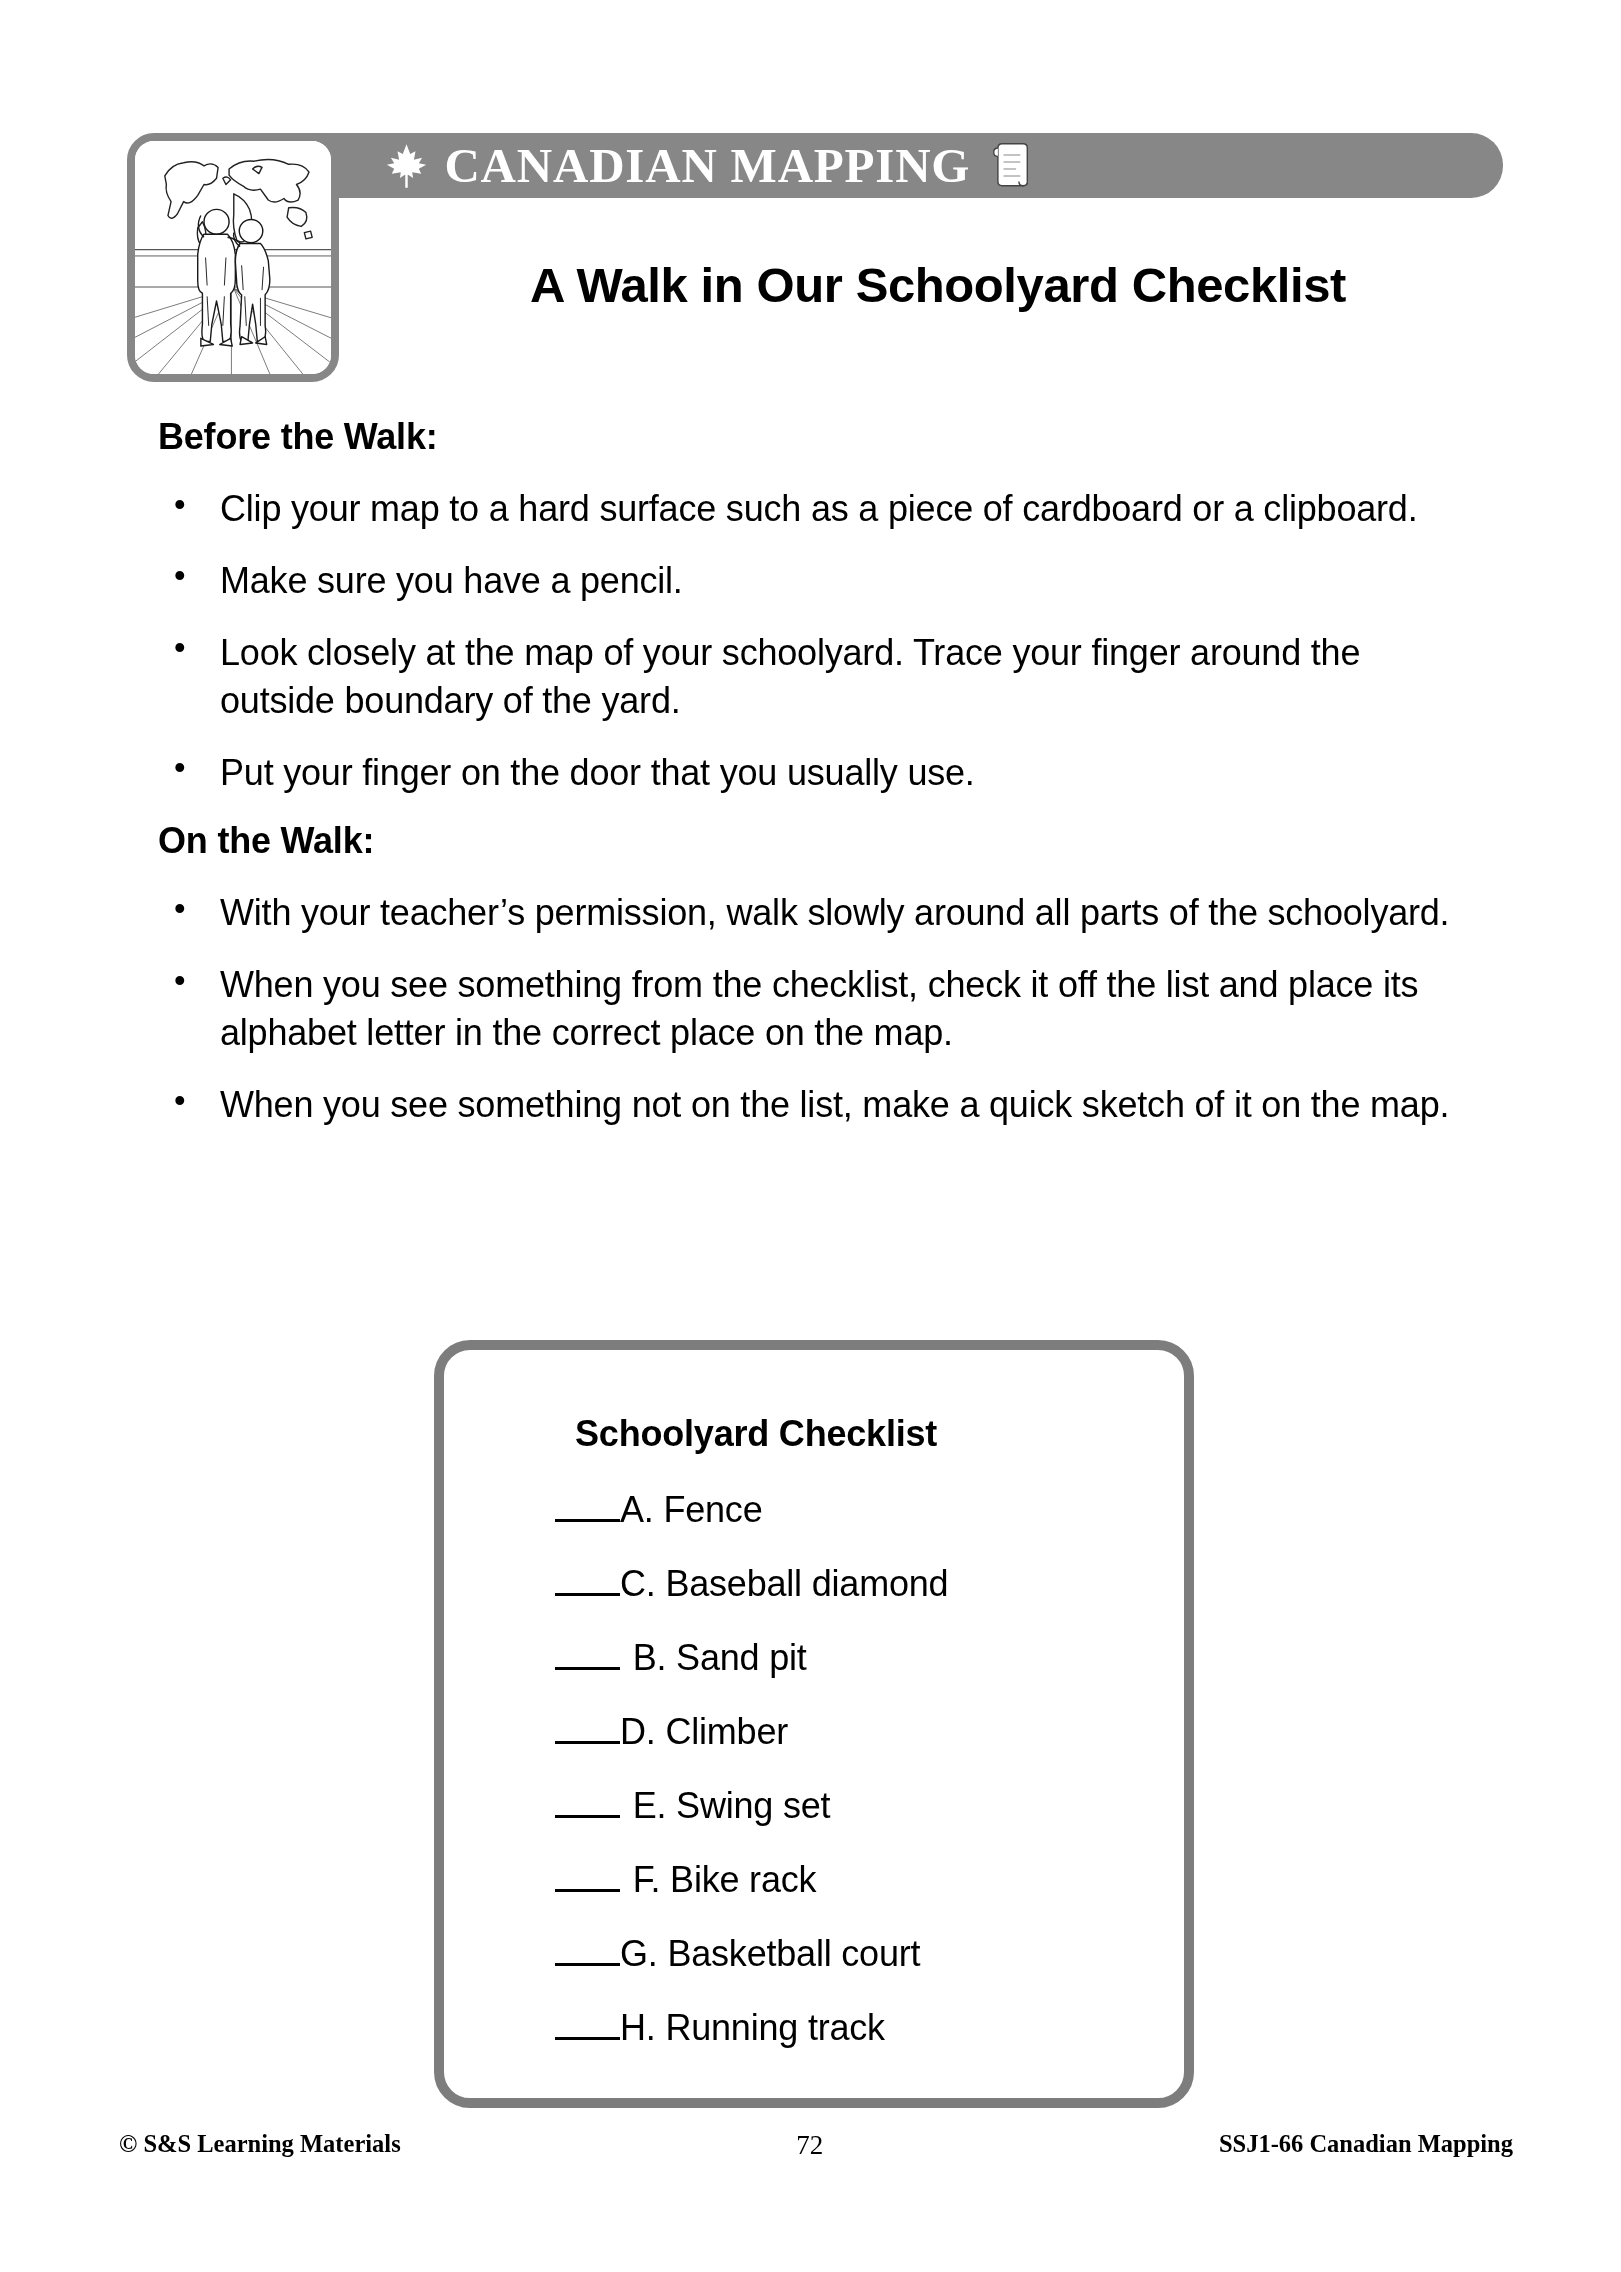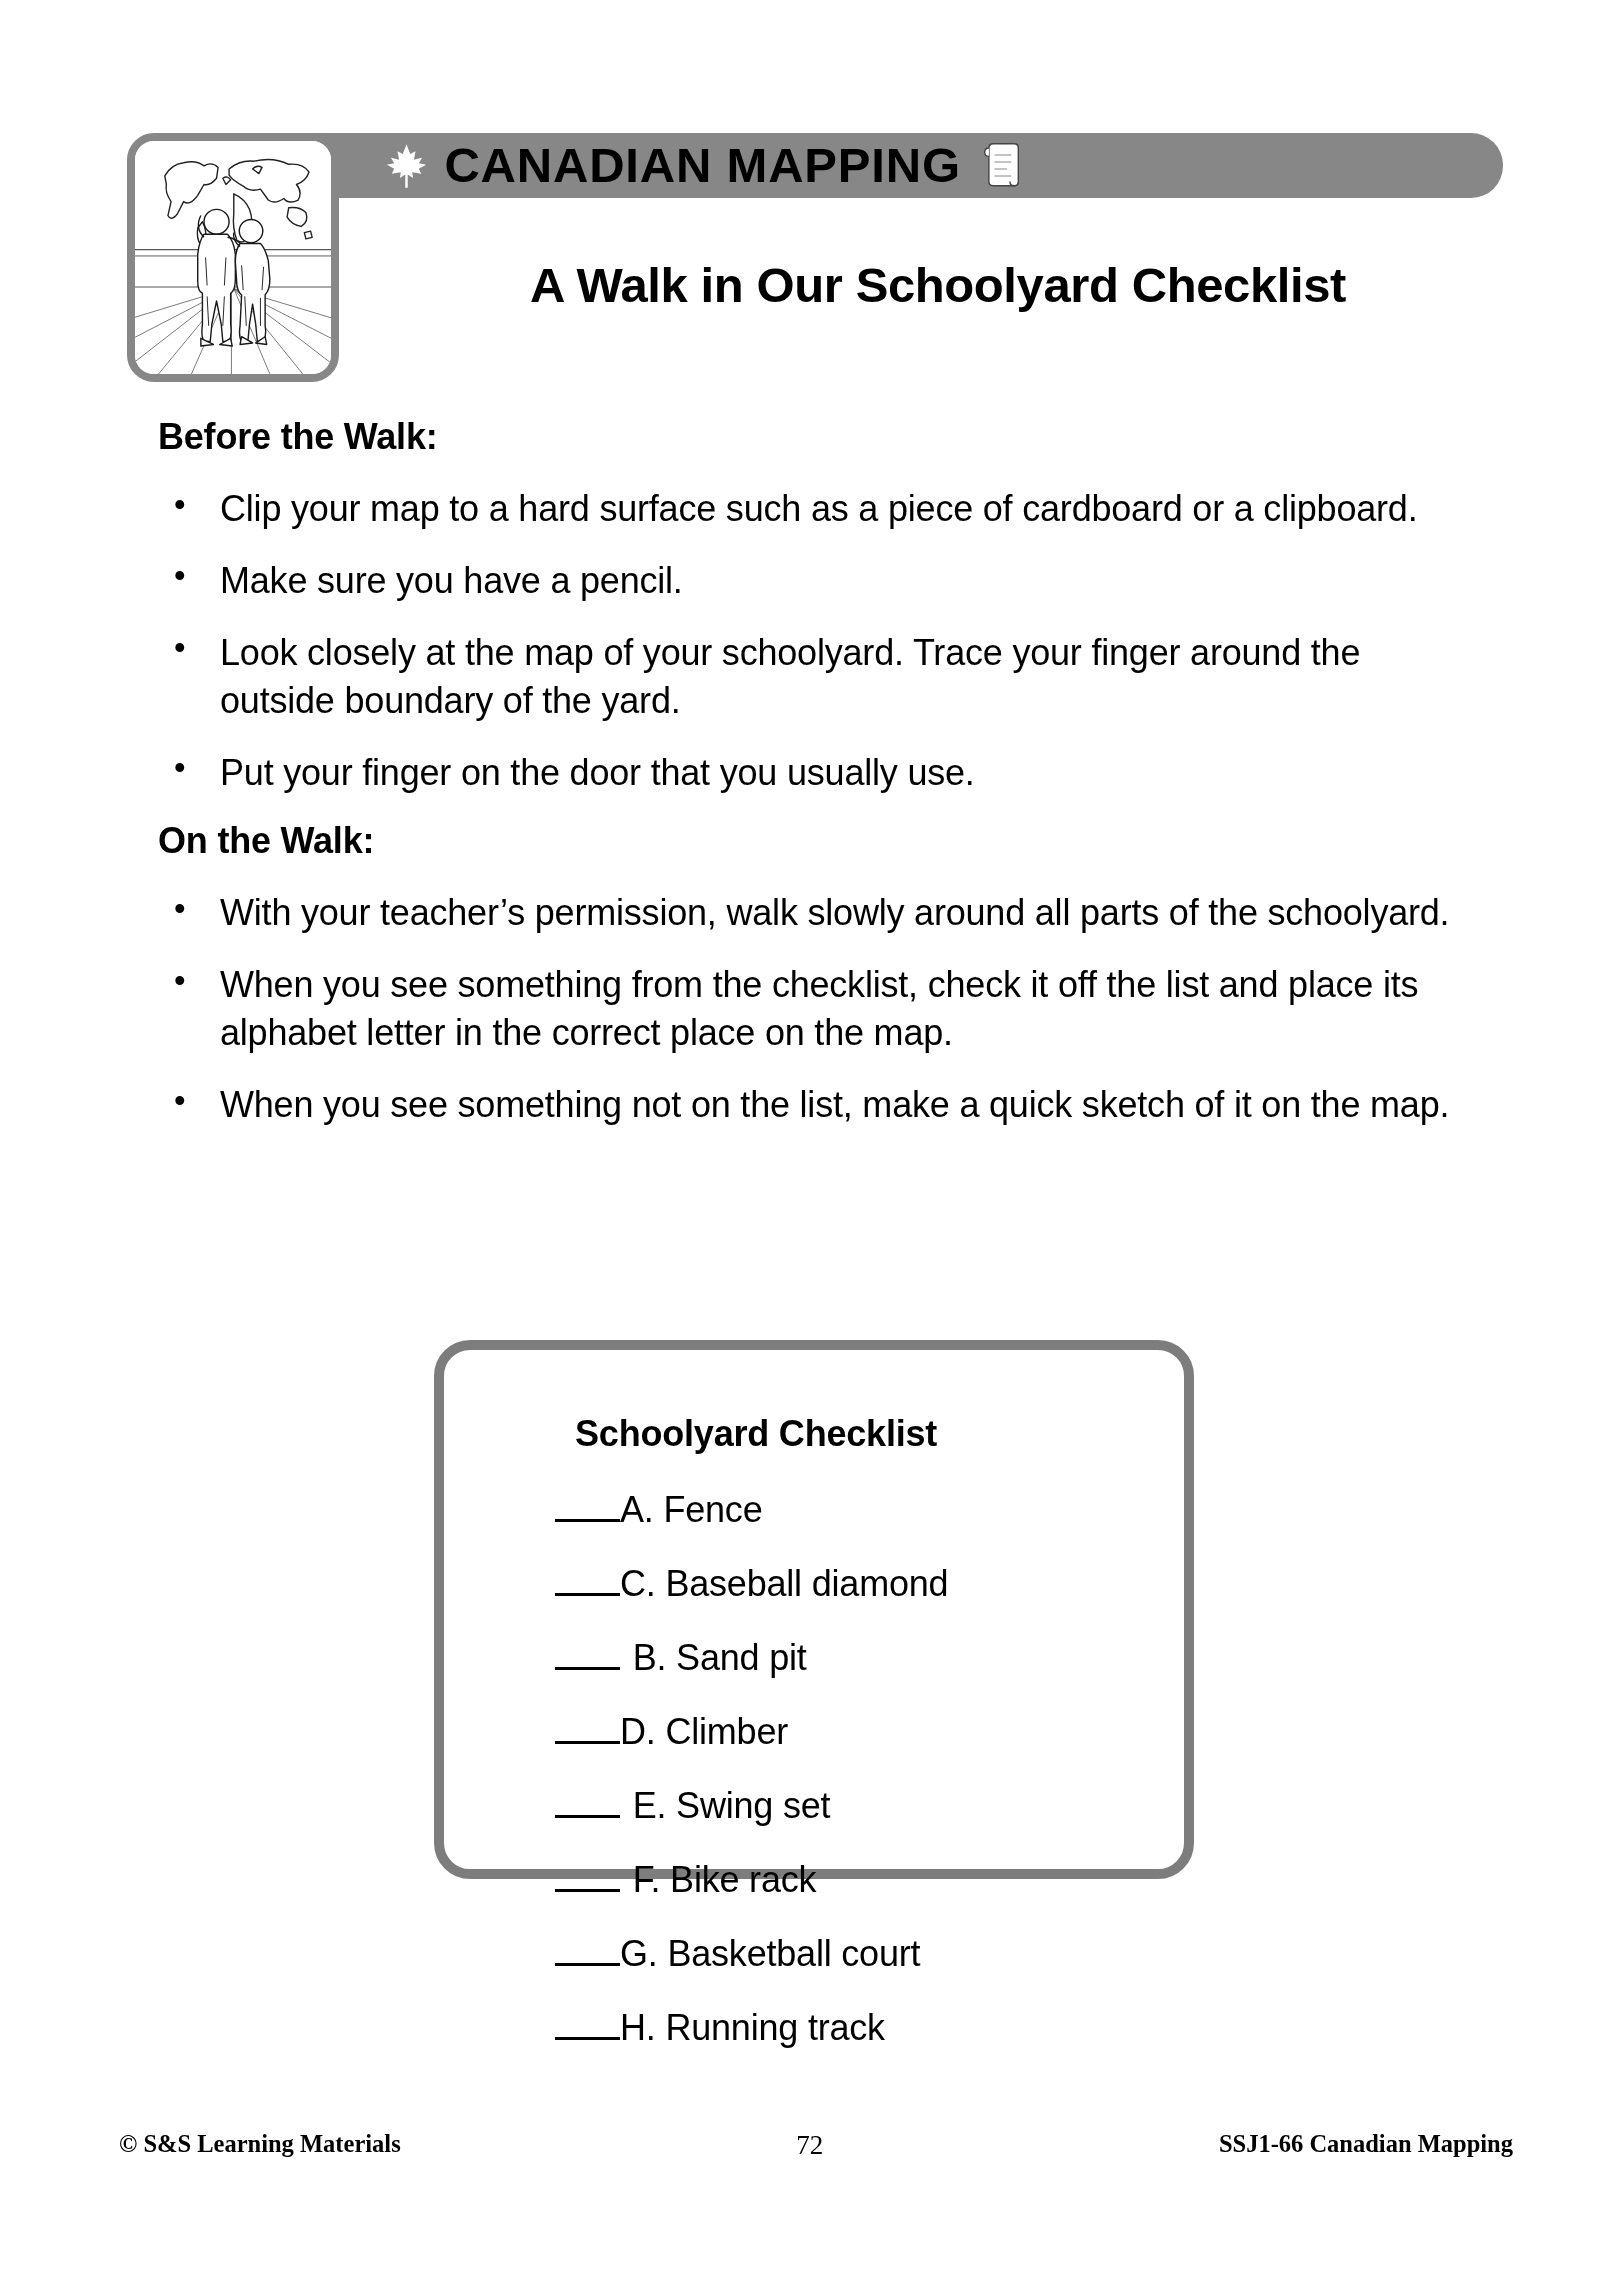--- a/index.html
+++ b/index.html
@@ -38,22 +38,22 @@
     padding-left: 253px;
   }
   .banner-leaf {
     width: 41px;
     height: 46px;
     flex: 0 0 auto;
     margin-right: 17.4px;
     display: block;
   }
   .banner-title {
-    color: #000000;
-    font-family: Liberation Sans, sans-serif;
+    color: #ffffff;
+    font-family: Liberation Serif, serif;
     font-weight: bold;
     font-size: 49px;
     letter-spacing: 0.8px;
     line-height: 1;
     white-space: nowrap;
   }
   .banner-scroll {
     width: 43px;
     height: 49px;
     margin-left: 19px;
@@ -124,21 +124,21 @@
     top: -2.4px;
     font-size: 33px;
   }
 
   
   .checklist-box {
     position: absolute;
     left: 434px;
     top: 1340px;
     width: 760px;
-    height: 539px;
+    height: 768px;
     border: 10.3px solid #7d7d7d;
     border-radius: 36px;
     background: #ffffff;
     box-sizing: border-box;
   }
   .checklist-title {
     position: absolute;
     left: 131px;
     top: 63px;
     font-size: 36px;

